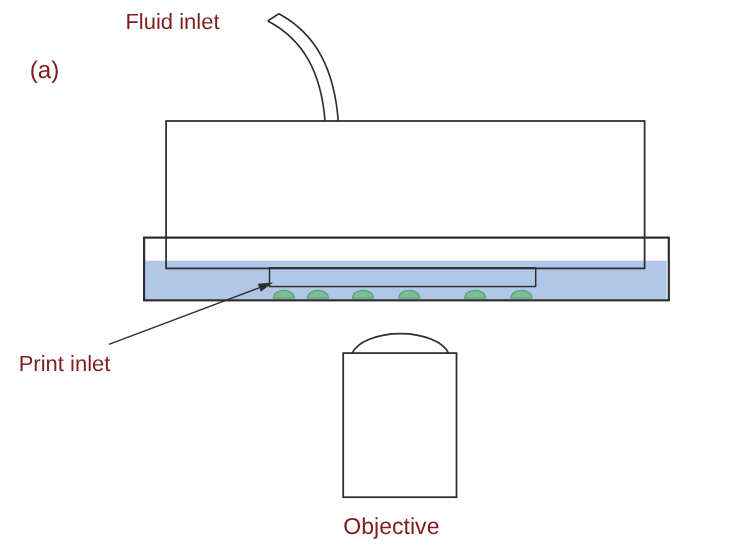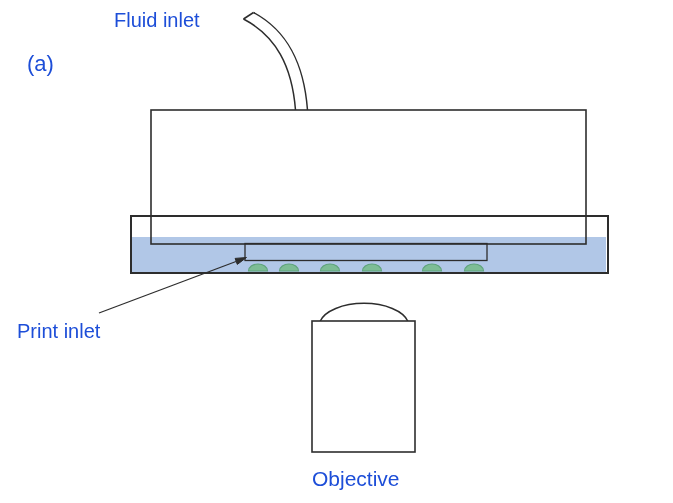--- a/index.html
+++ b/index.html
@@ -15,21 +15,21 @@
     font-family: "Liberation Sans", sans-serif;
     overflow: hidden;
   }
   .figure svg {
     position: absolute;
     left: 0;
     top: 0;
   }
   .label {
     position: absolute;
-    color: #1d4ed8;
+    color: #7f1d1d;
     white-space: nowrap;
     line-height: 1.1;
   }
   .label-fluid-inlet  { left: 114px; top: 9px;   font-size: 20px; }
   .label-panel        { left: 27px;  top: 52px;  font-size: 22px; }
   .label-print-head   { left: 17px;  top: 320px; font-size: 20px; }
   .label-objective    { left: 312px; top: 467px; font-size: 21px; }
 </style>
 </head>
 <body>

